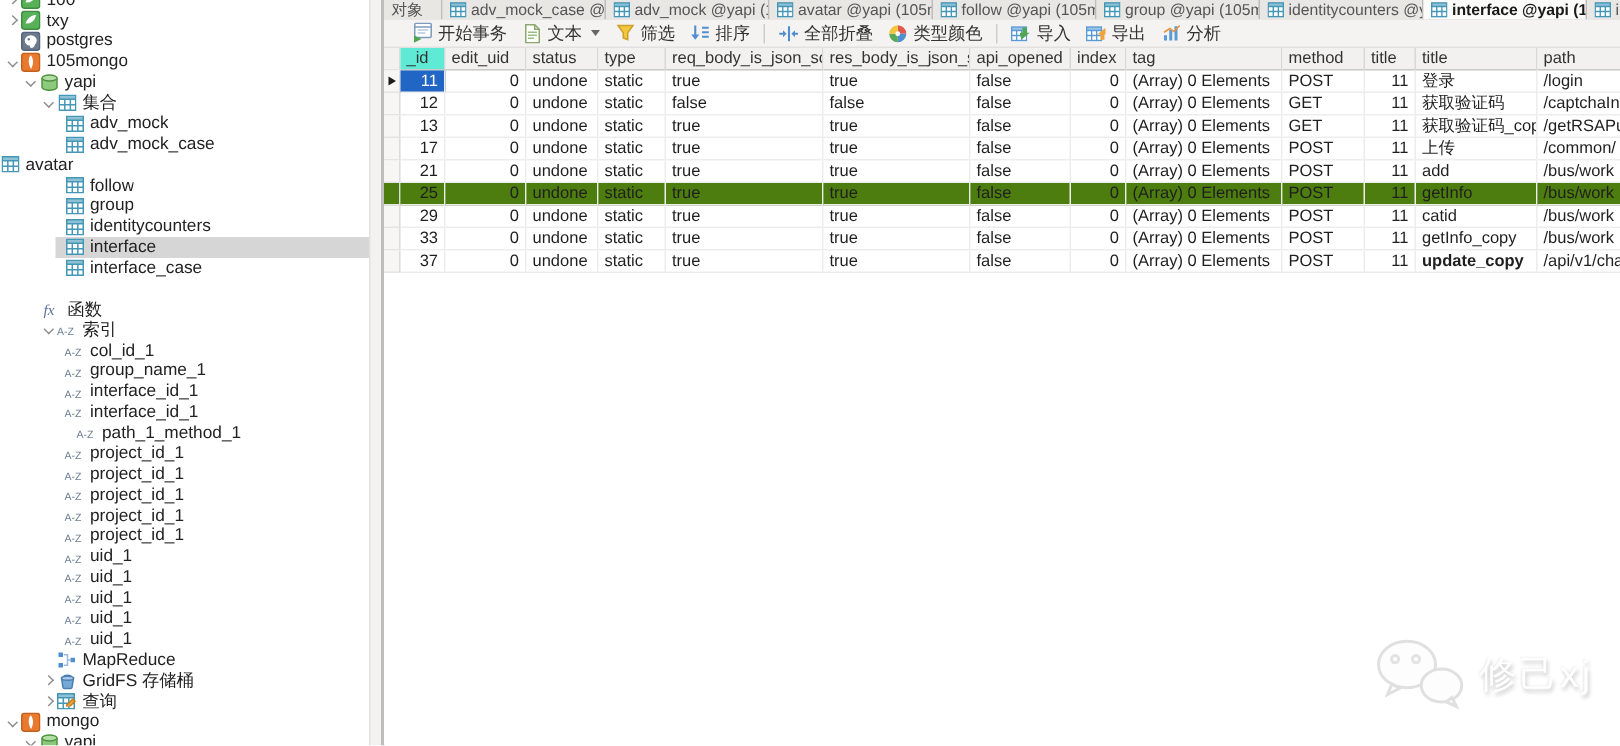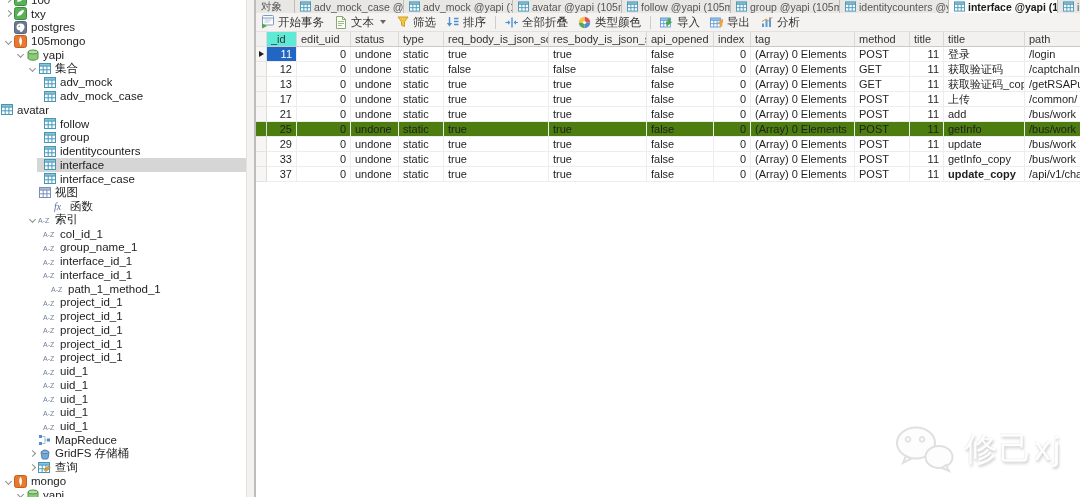--- a/index.html
+++ b/index.html
@@ -27,21 +27,21 @@
        border-bottom:1px solid #cfcdcb;}
   .tab{flex:0 0 auto;width:109px;height:13px;box-sizing:border-box;display:flex;align-items:center;gap:3px;
        padding:0 5px;border-right:1px solid #bfbdbb;background:#e9e7e4;font-size:10.5px;color:#555;
        white-space:nowrap;overflow:hidden;}
   .tab.objects{width:39px;}
   .tab.active{background:#fbfbfa;color:#1a1a1a;font-weight:bold;}
   .tab .t-icon{width:11px;height:11px;}
 
   
   .toolbar{position:absolute;left:256px;right:0;top:13px;height:19px;box-sizing:border-box;background:#f5f3f1;
-       border-bottom:1px solid #e3e1df;display:flex;align-items:center;padding-left:0;}
+       border-bottom:1px solid #e3e1df;display:flex;align-items:center;padding-left:14px;}
   .tbtn{display:inline-flex;align-items:center;gap:4px;padding:0 5px;height:17px;font-size:11.5px;color:#333;
        border-radius:2px;cursor:default;white-space:nowrap;}
   .tsep{width:1px;height:13px;background:#cfcdcb;margin:0 4px;}
   .caret{width:0;height:0;border-left:3.5px solid transparent;border-right:3.5px solid transparent;
        border-top:4px solid #666;margin-left:2px;}
 
   
   .grid{position:absolute;left:256px;right:0;top:32px;bottom:0;background:#fff;overflow:hidden;}
   .g-row{display:flex;height:15px;}
   .g-cell{box-sizing:border-box;flex:0 0 auto;font-size:11px;line-height:14px;padding:0 4px;
@@ -52,21 +52,21 @@
   .g-cell.marker{width:11px;padding:0;background:#f7f6f5;border-right:1px solid #dcdcdc;border-bottom:1px solid #e4e4e4;
        display:flex;align-items:center;justify-content:center;}
   .g-head .g-cell.marker{background:#f2f1f0;}
   .g-row.hl .g-cell{background:#4d7c0f;}
   .g-cell.selcell{background:#2165c5;color:#fff;}
   .rowptr{width:0;height:0;border-top:3.5px solid transparent;border-bottom:3.5px solid transparent;
        border-left:5px solid #1c1c1c;}
 
   
   .watermark{position:absolute;right:18px;top:424px;display:flex;align-items:center;gap:8px;}
-  .wm-text{font-size:33px;letter-spacing:2px;color:#fefefe;
+  .wm-text{font-size:25px;letter-spacing:2px;color:#fefefe;
        text-shadow:1px 2px 3px #c8c8c8, -1px -1px 1px #f5f5f5;}
 </style>
 </head>
 <body>
 
 <div class="app">
   <aside class="sidebar">
     <div class="tree" id="tree">
         <div class="tree-row" style="padding-left: 3px;">
           <span class="arrow-slot">
@@ -244,32 +244,22 @@
                 <rect x="0.5" y="0.5" width="11" height="10" fill="#fff" stroke="#4597b8"></rect>
                 <rect x="0.5" y="0.5" width="11" height="2.6" fill="#4597b8" opacity="0.6"></rect>
                 <path d="M0.5 3.1h11 M0.5 6.8h11 M4.2 3.1v7.4 M7.9 3.1v7.4" stroke="#4597b8" fill="none"></path>
               </svg>
             </span>
             <span class="t-label">interface_case</span>
           </span>
         </div>
         <div class="tree-row" style="padding-left: 27px;">
           <span class="arrow-slot"></span>
-          <span class="row-body">
-            <span class="t-icon">
-              <svg width="12" height="11" viewBox="0 0 12 11">
-                <rect x="0.5" y="0.5" width="11" height="10" fill="#fff" stroke="#7a8fb5"></rect>
-                <rect x="0.5" y="0.5" width="11" height="2.6" fill="#7a8fb5" opacity="0.6"></rect>
-                <path d="M0.5 3.1h11 M0.5 6.8h11 M4.2 3.1v7.4 M7.9 3.1v7.4" stroke="#7a8fb5" fill="none"></path>
-              </svg>
-            </span>
-            <span class="t-label">视图</span>
-          </span>
-        </div>
-        <div class="tree-row" style="padding-left: 42px;">
+        </div>
+        <div class="tree-row" style="padding-left: 17px;">
           <span class="arrow-slot"></span>
           <span class="row-body">
             <span class="t-icon">
               <svg width="13" height="12">
                 <text x="1" y="10" font-size="10" font-style="italic" fill="#5b6f9e" font-family="serif">fx</text>
               </svg>
             </span>
             <span class="t-label">函数</span>
           </span>
         </div>
@@ -828,21 +818,21 @@
           <div class="g-cell num" style="width: 54px;">0</div>
           <div class="g-cell" style="width: 48px;">undone</div>
           <div class="g-cell" style="width: 45px;">static</div>
           <div class="g-cell" style="width: 105px;">true</div>
           <div class="g-cell" style="width: 98px;">true</div>
           <div class="g-cell" style="width: 67px;">false</div>
           <div class="g-cell num" style="width: 37px;">0</div>
           <div class="g-cell" style="width: 104px;">(Array) 0 Elements</div>
           <div class="g-cell" style="width: 55px;">POST</div>
           <div class="g-cell num" style="width: 34px;">11</div>
-          <div class="g-cell" style="width: 81px;">update</div>
+          <div class="g-cell" style="width: 81px;">catid</div>
           <div class="g-cell" style="width: 58px;">/bus/work</div>
         </div>
         <div class="g-row">
           <div class="g-cell marker"></div>
           <div class="g-cell num" style="width: 30px;">33</div>
           <div class="g-cell num" style="width: 54px;">0</div>
           <div class="g-cell" style="width: 48px;">undone</div>
           <div class="g-cell" style="width: 45px;">static</div>
           <div class="g-cell" style="width: 105px;">true</div>
           <div class="g-cell" style="width: 98px;">true</div>

